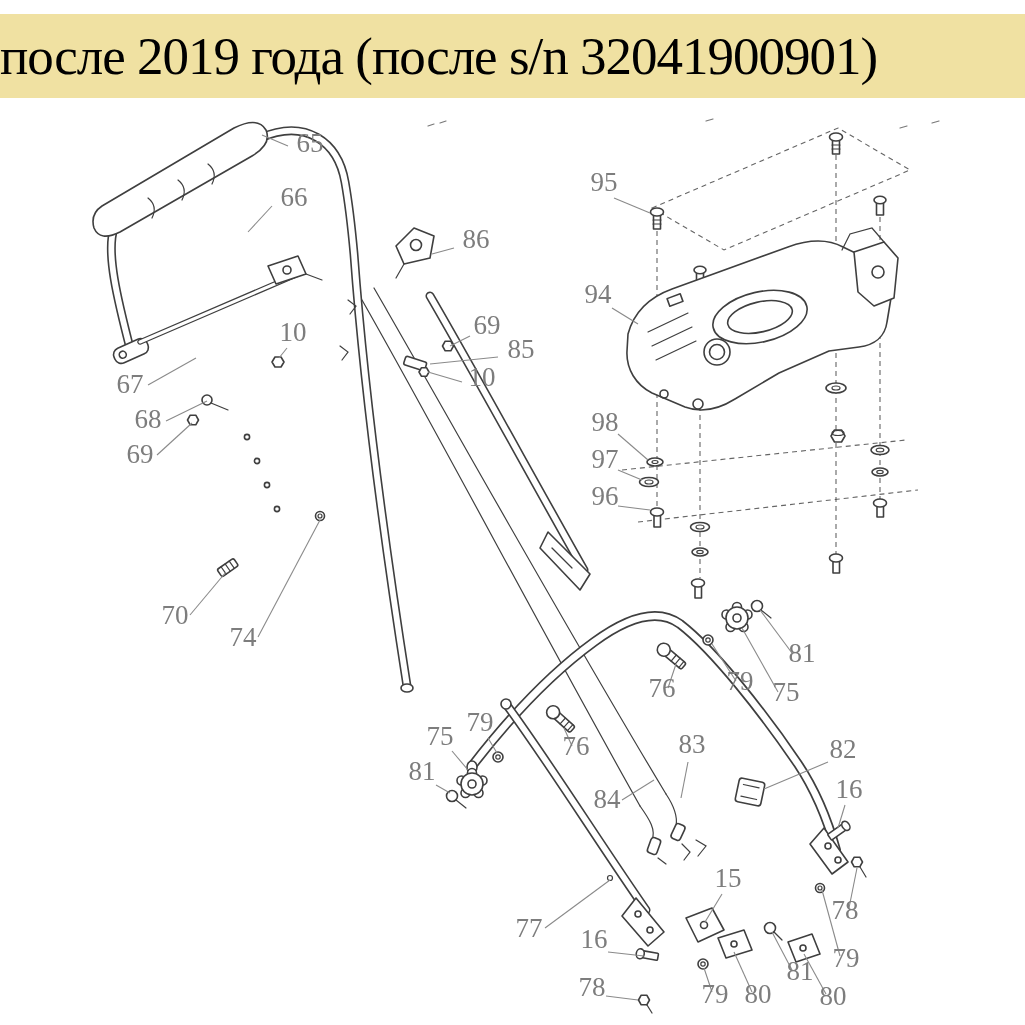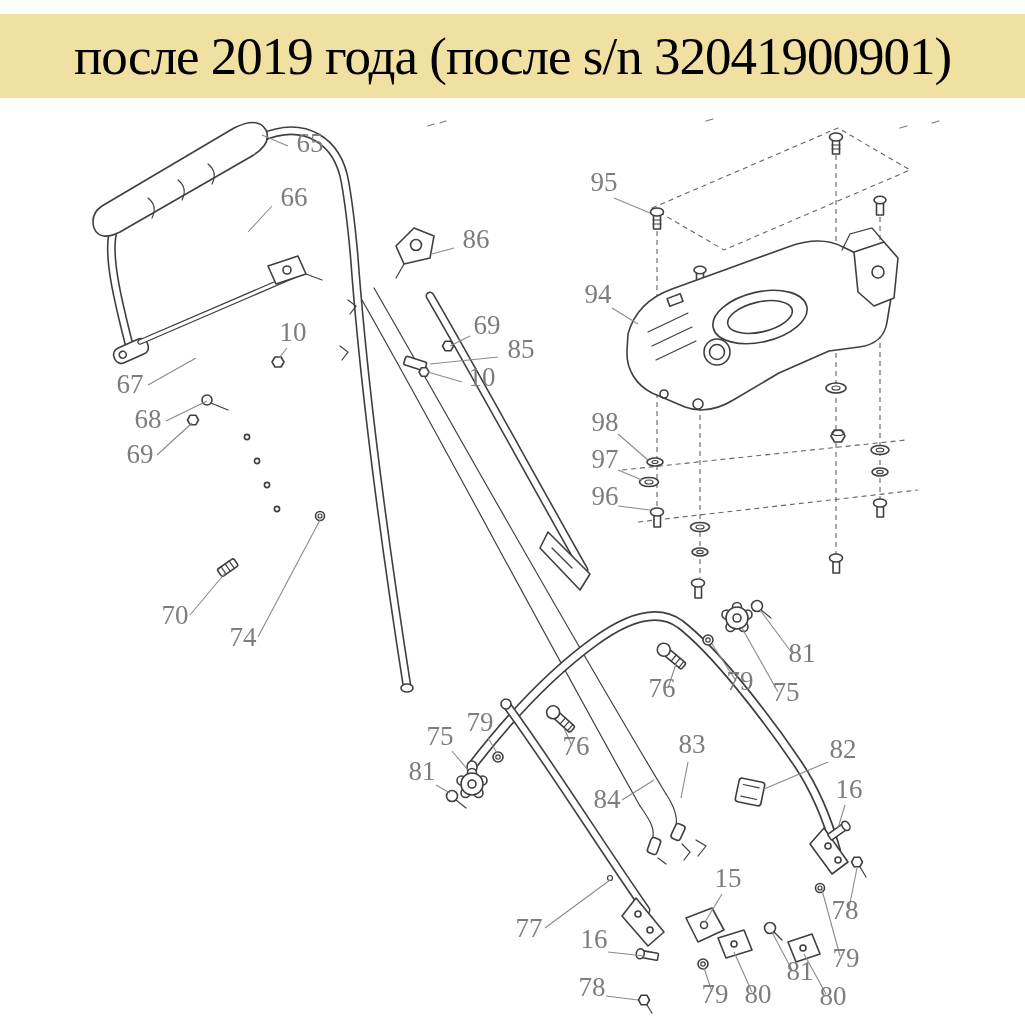--- a/index.html
+++ b/index.html
@@ -1,19 +1,19 @@
 <!DOCTYPE html>
 <html><head>
 <meta charset="utf-8">
 <style>
   html,body{margin:0;padding:0;background:#ffffff;}
   .page{position:relative;width:1025px;height:1025px;background:#ffffff;overflow:hidden;
         font-family:"Liberation Serif",serif;}
   .banner{position:absolute;top:14px;left:0;width:1025px;height:84px;
-          display:flex;align-items:center;justify-content:center;z-index:2;}
+          display:flex;align-items:center;justify-content:flex-start;z-index:2;}
   .banner span{font-size:53px;color:#000;white-space:nowrap;letter-spacing:-1px;}
   svg.diagram{position:absolute;top:0;left:0;z-index:1;}
   .ln  {stroke:#3f3f3f;stroke-width:1.6;fill:none;stroke-linecap:round;stroke-linejoin:round;}
   .thin{stroke:#3f3f3f;stroke-width:1.2;fill:none;stroke-linecap:round;}
   .fw  {fill:#ffffff;stroke:#3f3f3f;stroke-width:1.6;stroke-linejoin:round;}
   .to  {stroke:#3f3f3f;stroke-width:9;fill:none;stroke-linecap:round;}
   .ti  {stroke:#ffffff;stroke-width:5.8;fill:none;stroke-linecap:round;}
   .to2 {stroke:#3f3f3f;stroke-width:5.5;fill:none;stroke-linecap:round;}
   .ti2 {stroke:#ffffff;stroke-width:3;fill:none;stroke-linecap:round;}
   .toU {stroke:#3f3f3f;stroke-width:10;fill:none;stroke-linecap:round;}

